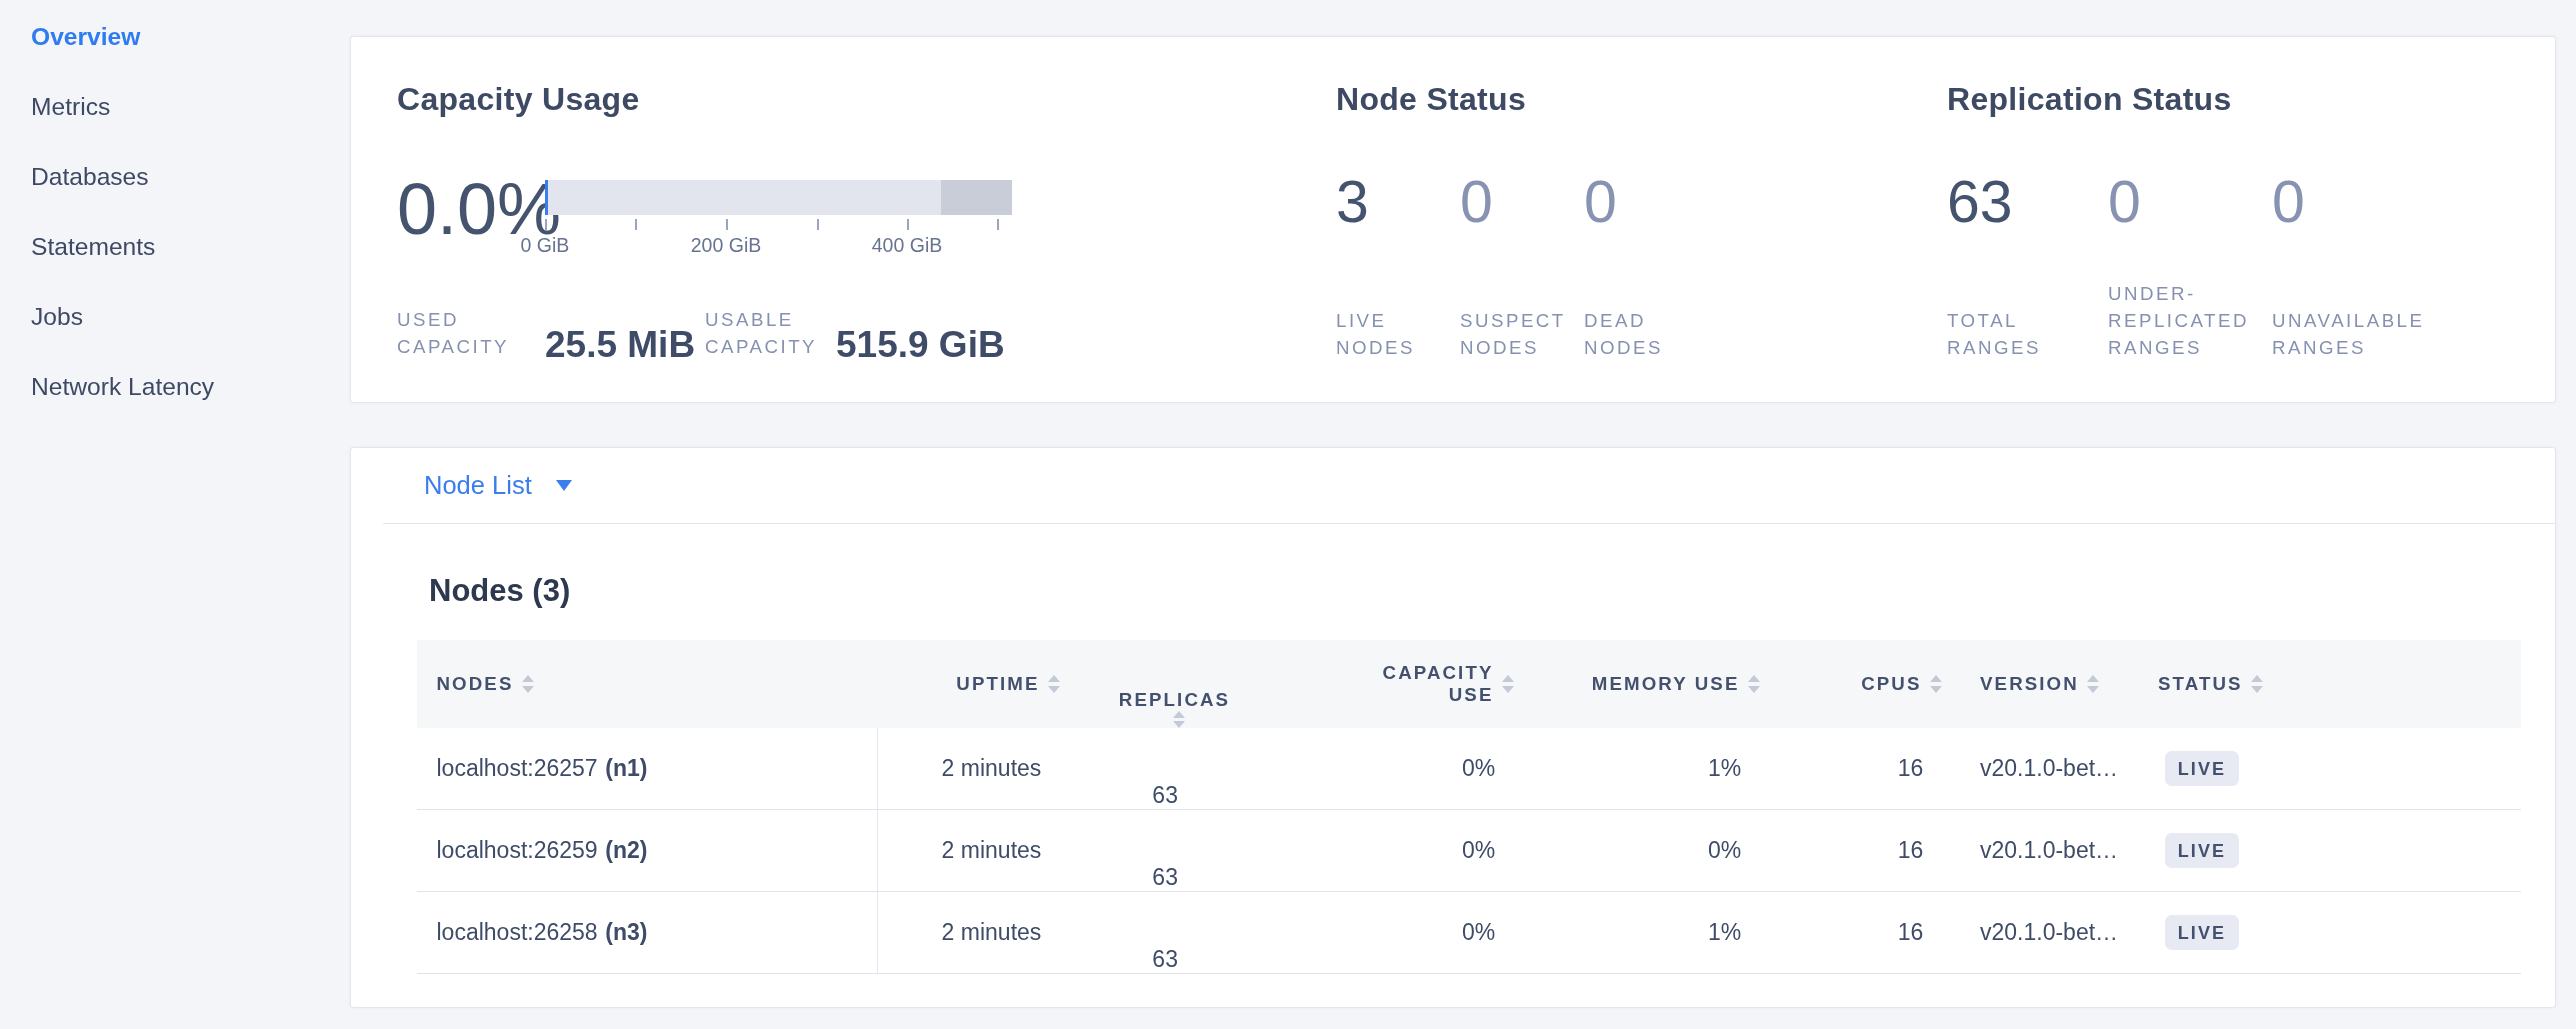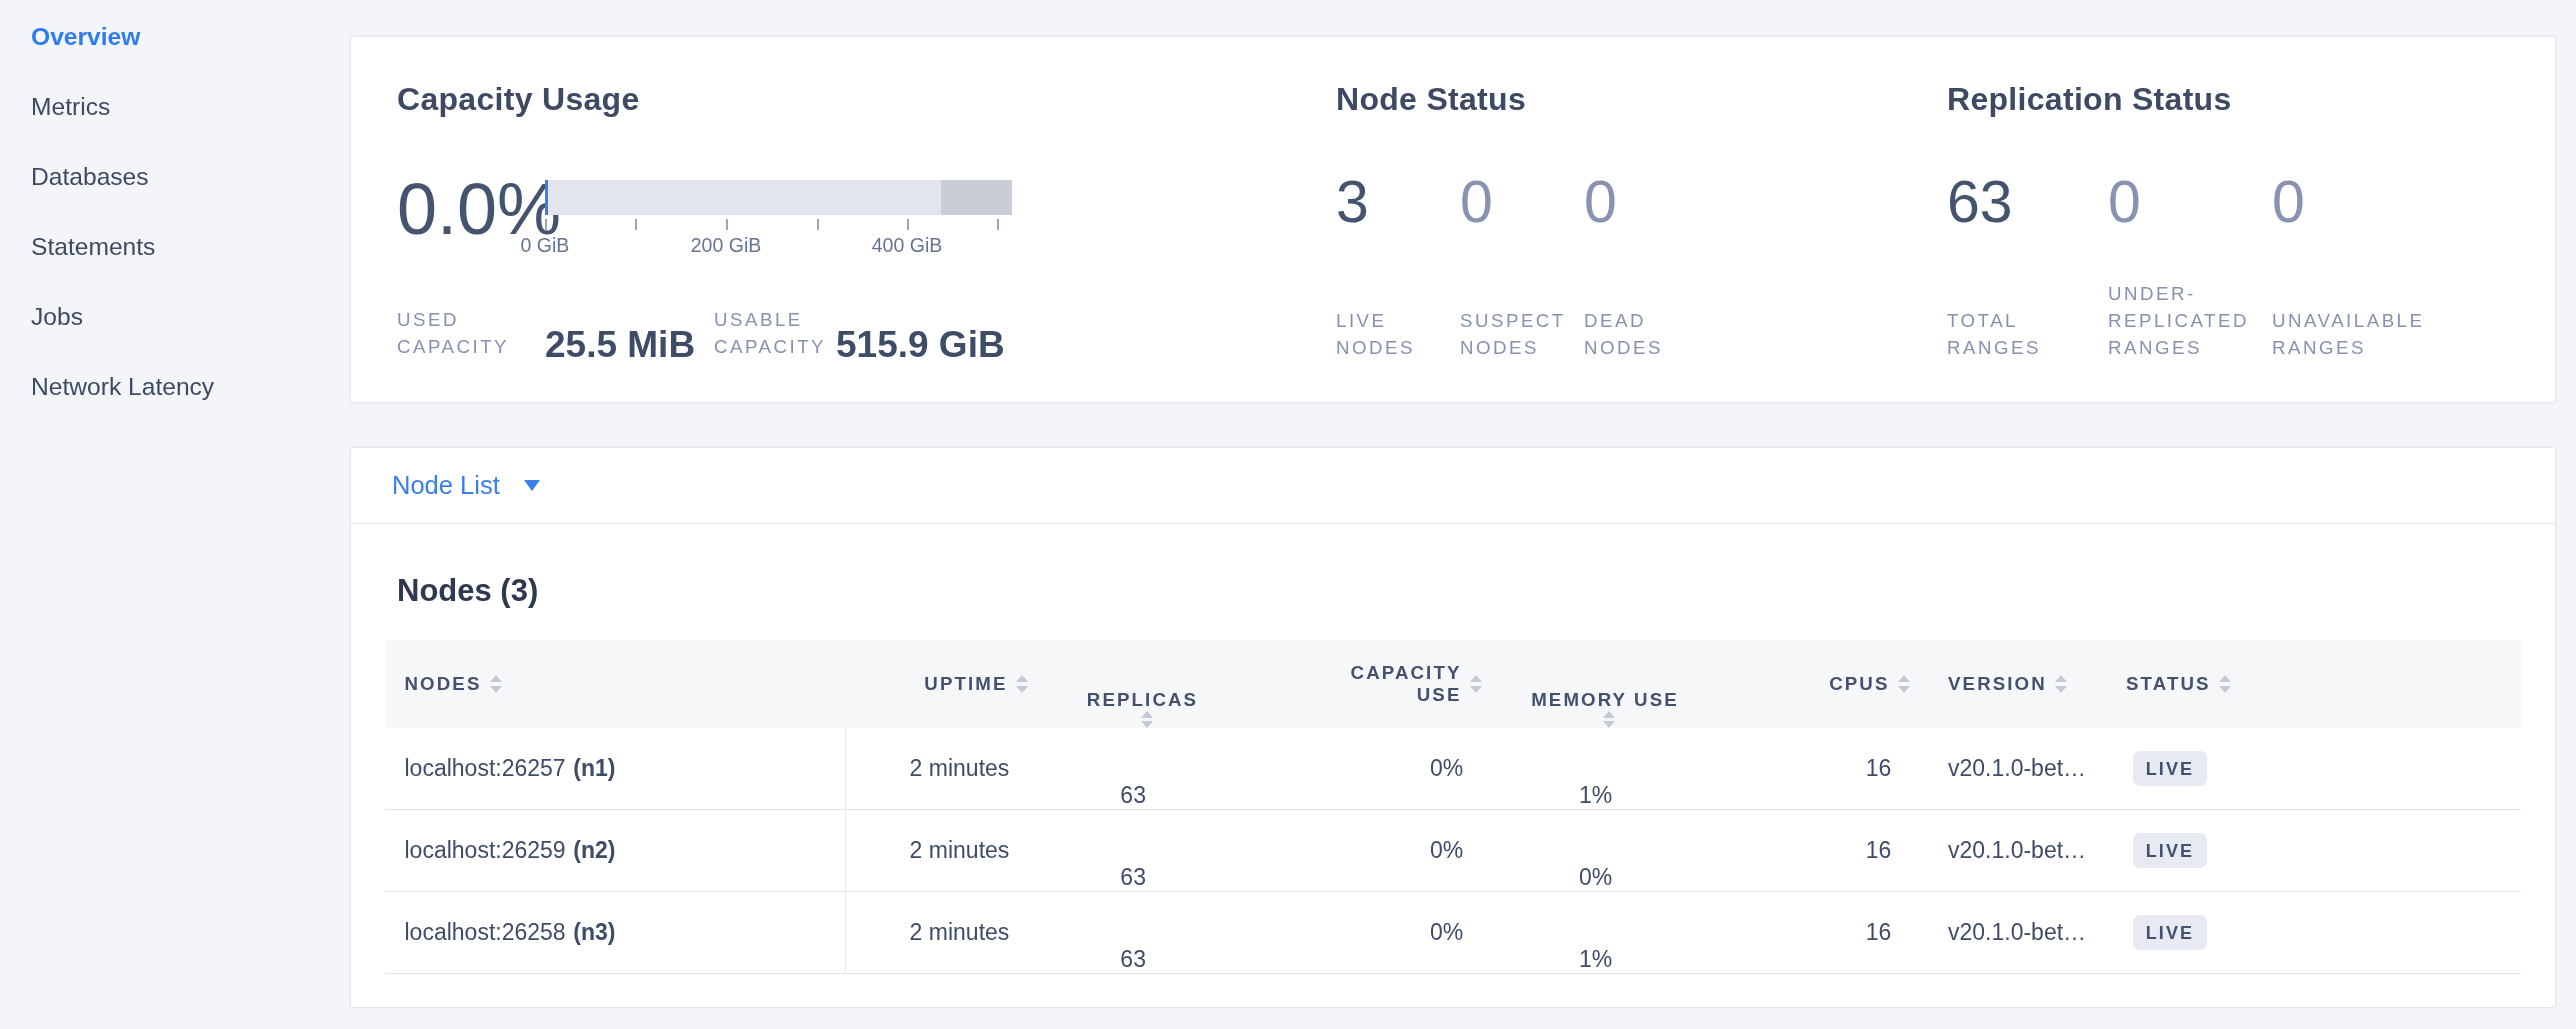--- a/index.html
+++ b/index.html
@@ -10,21 +10,21 @@
   
   .sidebar { position:absolute; left:0; top:0; width:350px; height:1030px; padding-top:1.7px; }
   .nav-item { height:70px; display:flex; align-items:center; padding-left:31px;
     font-size:24.6px; color:#3e4a64; }
   .nav-item.active { color:#2e7cf0; font-weight:700; }
 
   
   .card { position:absolute; left:350px; width:2206px; background:#fff;
     border:0.8px solid #e3e6ed; border-radius:3.4px; box-shadow:0 0 2.5px rgba(67,90,111,.08); }
   .card-summary { top:36px; height:367px; }
-  .card-nodes { top:447px; height:561px; }
+  .card-nodes { top:447px; height:561px;padding-left:32px; }
 
   .sec { position:absolute; top:0; bottom:0; }
   .sec-cap  { left:46px;  width:934px; }
   .sec-node { left:985px; width:662px; }
   .sec-repl { left:1596px; width:509px; }
   .sec h2 { position:absolute; top:44px; left:0; font-size:32px; font-weight:600;
     color:#3e4a64; letter-spacing:0.3px; }
 
   .caps-label { font-size:18.7px; letter-spacing:2.5px; color:#8591ae; line-height:27px;
     white-space:pre-line; }
@@ -66,21 +66,21 @@
   .nodes-body h3 { margin:49px 0 0 12px; font-size:31px; font-weight:700; color:#2e3950; }
 
   .tbl { margin-top:31px; }
   .tr { display:flex; align-items:stretch; }
   .tr-head { height:88px; background:#f6f7f9; }
   .tr-body { height:82px; border-bottom:0.8px solid #dfe3ec; }
   .td { display:flex; align-items:center; font-size:23px; color:#3f4c67; }
   .c1 { width:461px; padding-left:19.5px; }
   .tr-body .c1 { border-right:0.8px solid #e3e7ef; }
   .c2 { width:182px; } .c3 { width:229px;flex-direction:column; } .c4 { width:225px; }
-  .c5 { width:246px;flex-direction:column; } .c6 { width:182px; }
+  .c5 { width:246px; } .c6 { width:182px; }
   .c2,.c3,.c4,.c5,.c6 { justify-content:flex-end; }
   .tr-body .c2,.tr-body .c3,.tr-body .c4,.tr-body .c5,.tr-body .c6 { padding-right:18.7px; }
   .c7 { width:182px; padding-left:38px; }
   .c8 { width:199px; padding-left:34px; }
   .tr-body .c8 { padding-left:41px; }
   .filler { flex:1; }
   .th { font-size:18.7px; font-weight:700; letter-spacing:2.1px; color:#44516e; }
   .th .lbl { white-space:pre-line; text-align:right; line-height:22px; }
   .c1.th .lbl, .c7.th .lbl, .c8.th .lbl { text-align:left; }
   .sort { display:flex; flex-direction:column; margin-left:8.5px; }
@@ -121,21 +121,21 @@
       <div class="gauge-tick" style="left:362px" data-interactable="false"></div>
       <div class="gauge-tick" style="left:452px" data-interactable="false"></div>
       <div class="tick-label" style="left:0" data-interactable="false">0 GiB</div>
       <div class="tick-label" style="left:181px" data-interactable="false">200 GiB</div>
       <div class="tick-label" style="left:362px" data-interactable="false">400 GiB</div>
     </div>
     <div class="cap-stats" data-interactable="false">
       <div class="caps-label" style="left:0" data-interactable="false">USED
 CAPACITY</div>
       <div class="stat-value" style="left:148px" data-interactable="false">25.5 MiB</div>
-      <div class="caps-label" style="left:317px" data-interactable="false">USABLE
+      <div class="caps-label" style="left:308px" data-interactable="false">USABLE
 CAPACITY</div>
       <div class="stat-value" style="left:439px" data-interactable="false">515.9 GiB</div>
     </div>
   </div>
 
   <div class="sec sec-node" data-interactable="false">
     <h2 data-interactable="false">Node Status</h2>
     <div class="stat-cols">
       <div class="stat-col" data-interactable="false">
         <div class="big-num emph" data-interactable="false">3</div>

